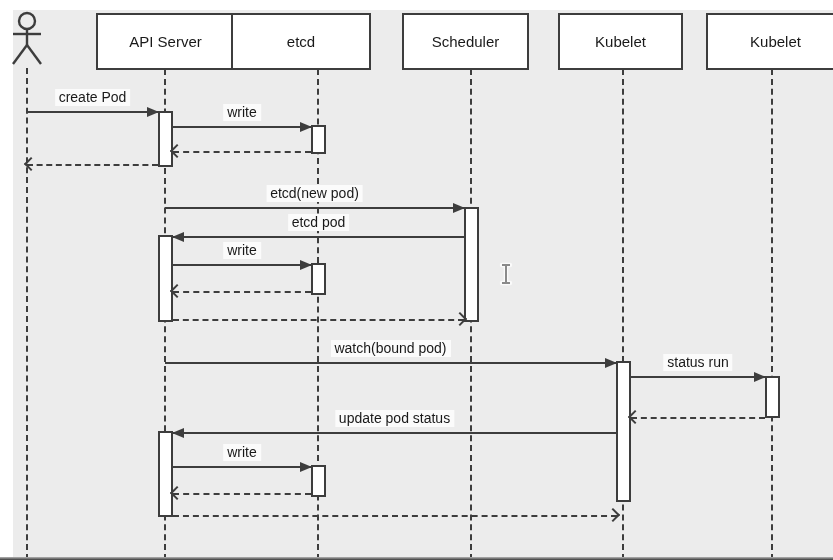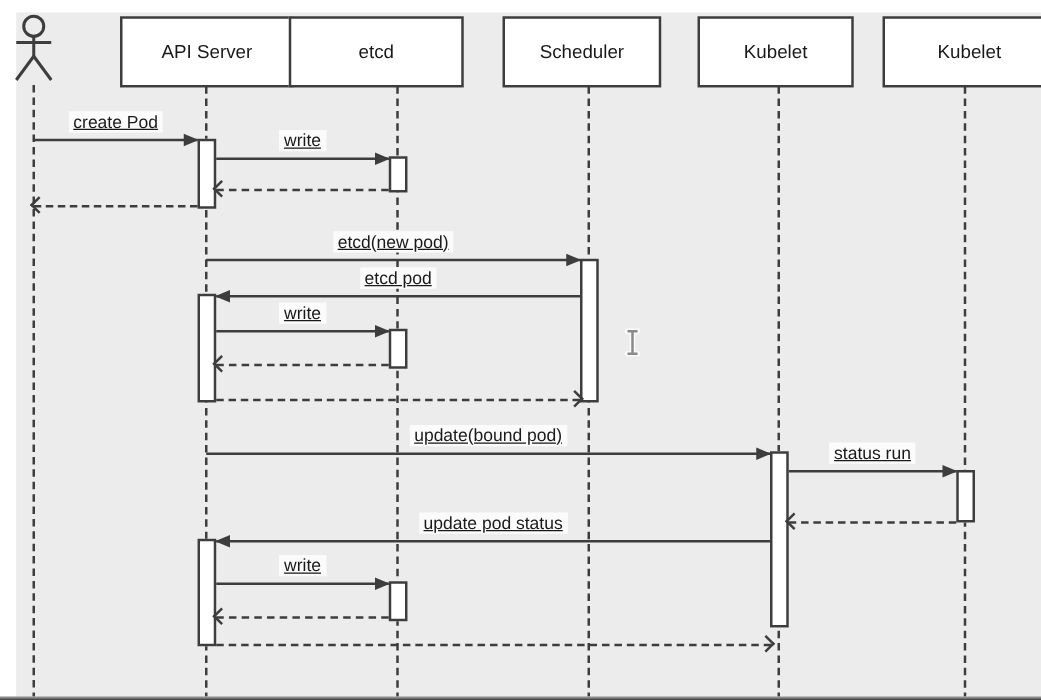--- a/index.html
+++ b/index.html
@@ -30,21 +30,21 @@
         border-top:5px solid transparent;border-bottom:5px solid transparent;
         border-right:12px solid #3d3d3d;}
   .head-or{position:absolute;right:-1px;top:-5px;width:8px;height:8px;
         border-top:2px solid #3d3d3d;border-right:2px solid #3d3d3d;
         transform:rotate(45deg);}
   .head-ol{position:absolute;left:-1px;top:-5px;width:8px;height:8px;
         border-bottom:2px solid #3d3d3d;border-left:2px solid #3d3d3d;
         transform:rotate(45deg);}
   .msg-label{position:absolute;left:50%;bottom:5px;transform:translateX(-50%);
         background:#fbfbfb;padding:0 4px;font-size:14px;line-height:1.25;
-        color:#191919;white-space:nowrap;text-decoration:underline;}
+        color:#191919;white-space:nowrap;}
   .cursor{position:absolute;left:498px;top:262px;}
 </style>
 </head>
 <body>
 
 <div id="stage">
   <div class="canvas"></div>
 
   <svg class="cursor" style="left:7px;top:11px;" width="40" height="58" viewBox="0 0 40 58">
     <circle cx="20" cy="10" r="8" fill="none" stroke="#3d3d3d" stroke-width="2.4"></circle>
@@ -124,21 +124,21 @@
     <div class="ln"></div>
     <div class="head-ol"></div>
   </div>
   <div class="msg dashed" style="left:173px;top:319px;width:291px;">
     <div class="ln"></div>
     <div class="head-or"></div>
   </div>
   <div class="msg" style="left:165px;top:362px;width:451px;">
     <div class="ln"></div>
     <div class="head-fr"></div>
-    <span class="msg-label">update(bound pod)</span>
+    <span class="msg-label">watch(bound pod)</span>
   </div>
   <div class="msg" style="left:631px;top:376px;width:134px;">
     <div class="ln"></div>
     <div class="head-fr"></div>
     <span class="msg-label">status run</span>
   </div>
   <div class="msg dashed" style="left:631px;top:417px;width:134px;">
     <div class="ln"></div>
     <div class="head-ol"></div>
   </div>

